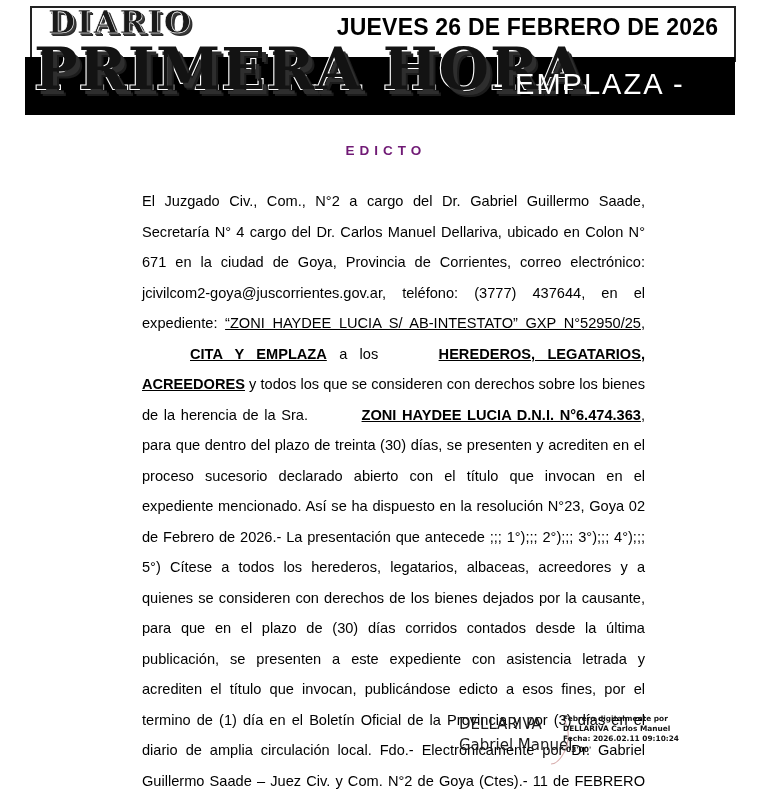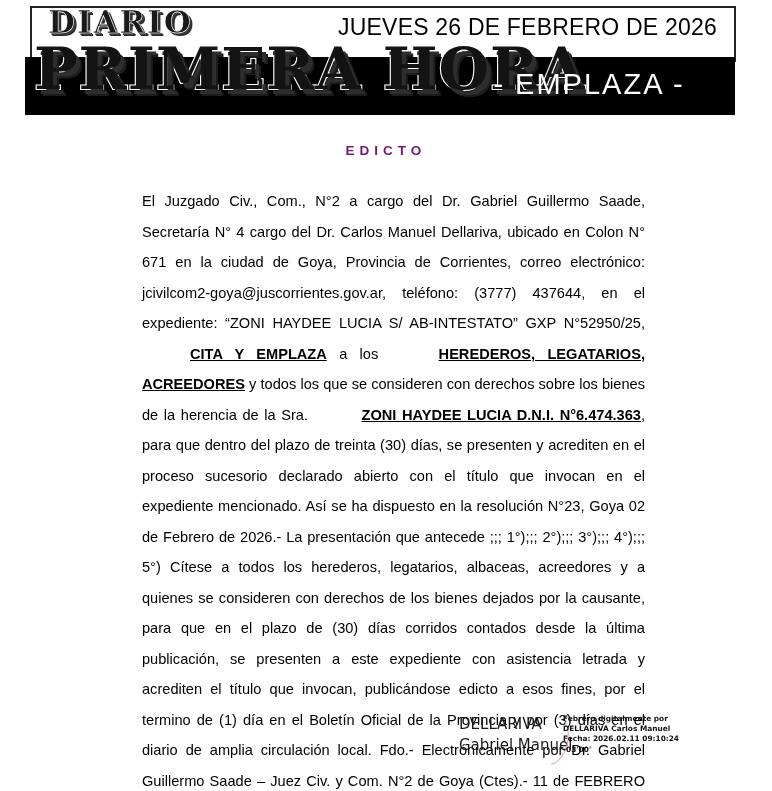--- a/index.html
+++ b/index.html
@@ -82,21 +82,21 @@
        6px 7px 0 #1c1c1c;
   }
 
   .masthead-date {
     position: absolute;
     left: 330px;
     top: 14px;
     width: 395px;
     text-align: center;
     font-family: "Liberation Sans", sans-serif;
-    font-weight: normal;
+    font-weight: bold;
     font-size: 23px;
     letter-spacing: 0.2px;
     color: #000000;
     white-space: nowrap;
   }
 
   .masthead-section {
     position: absolute;
     left: 455px;
     top: 68px;
@@ -134,21 +134,21 @@
     padding: 0 127px 0 142px;
     text-align: justify;
     text-justify: inter-word;
     font-family: "Liberation Sans", sans-serif;
     font-size: 14.6px;
     line-height: 30.5px;
     color: #000000;
   }
   .doc-body p { margin: 0; }
 
-  .u   { }
+  .u   { text-decoration: underline; }
   .bu  { font-weight: bold; text-decoration: underline; margin-left: 48px; }
 
   
   .signature {
     position: absolute;
     left: 455px;
     top: 712px;
     width: 300px;
     height: 60px;
   }

